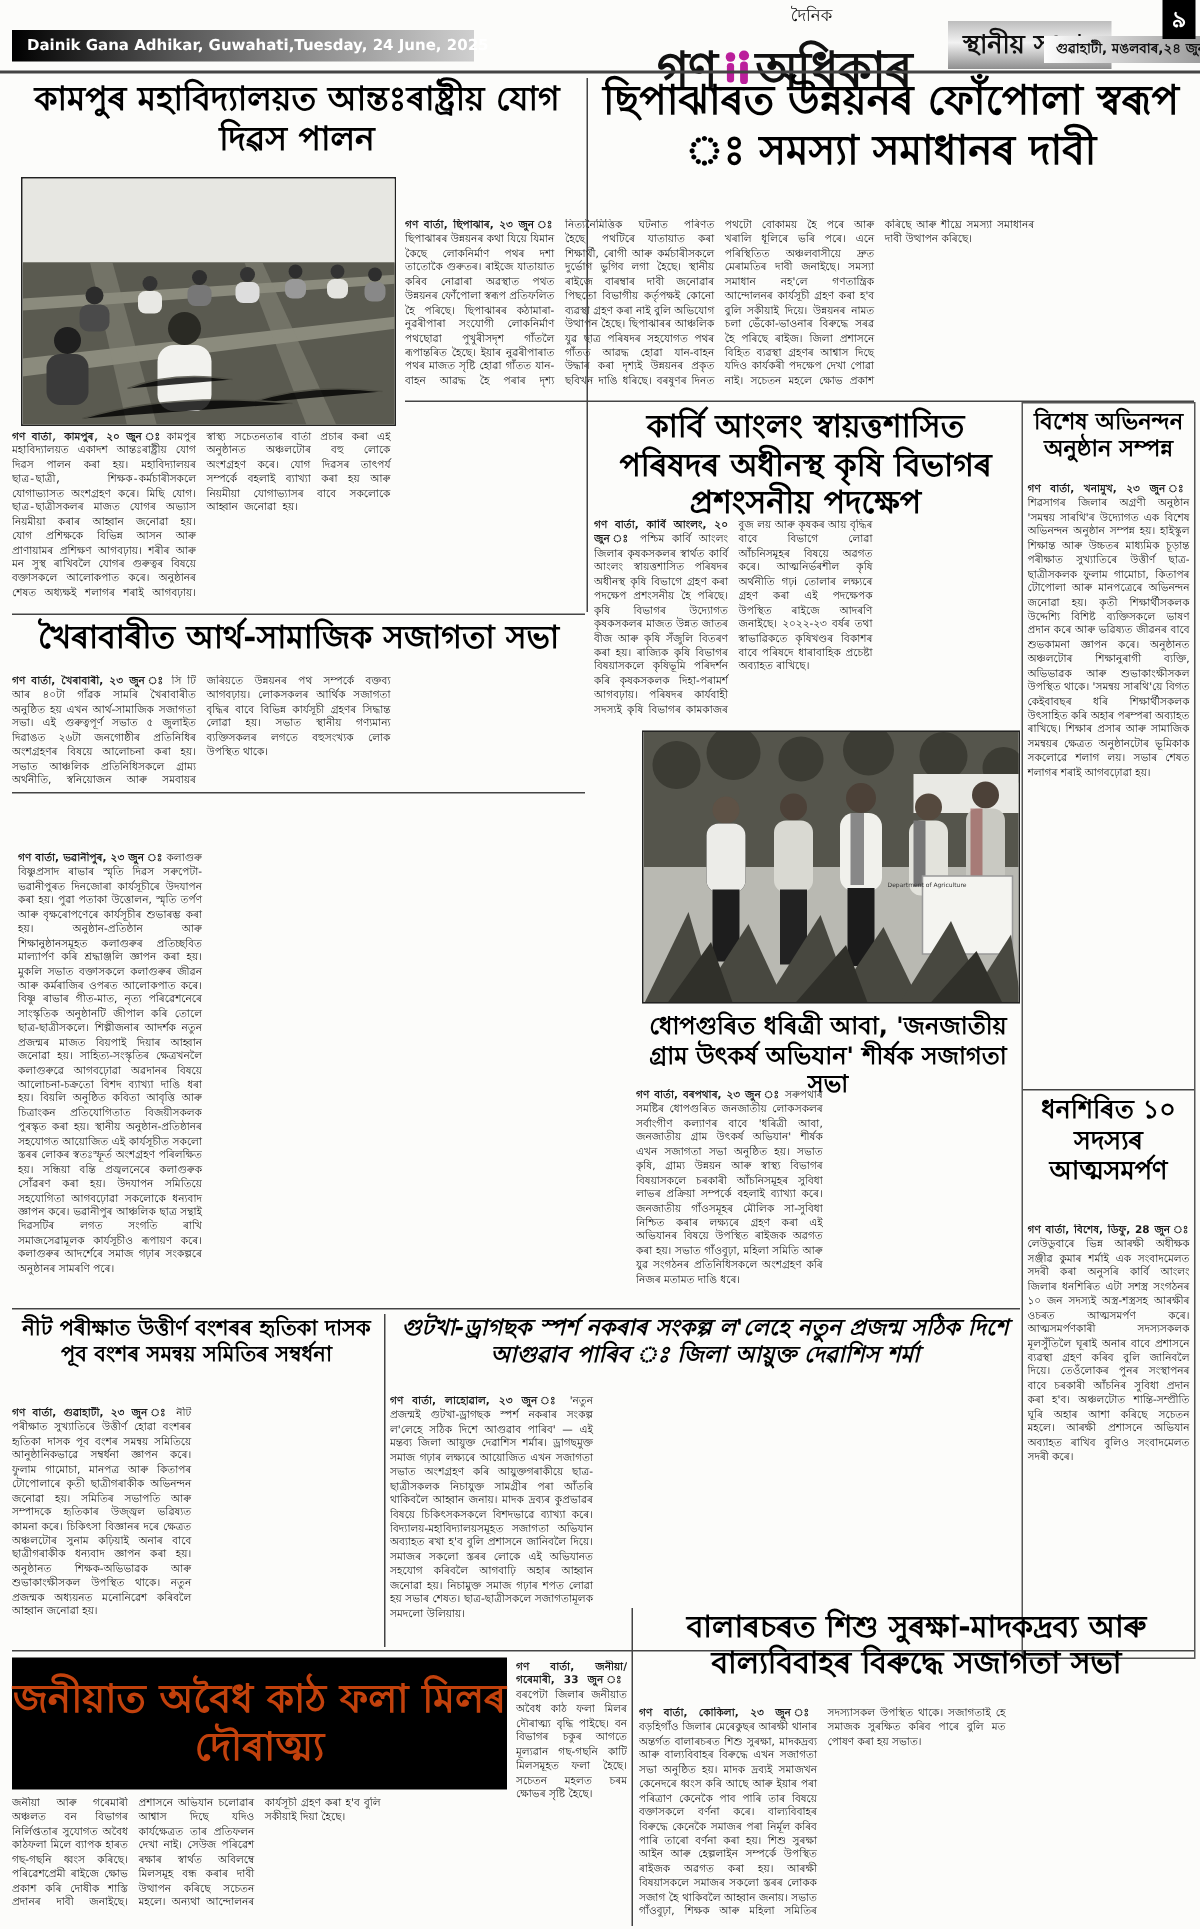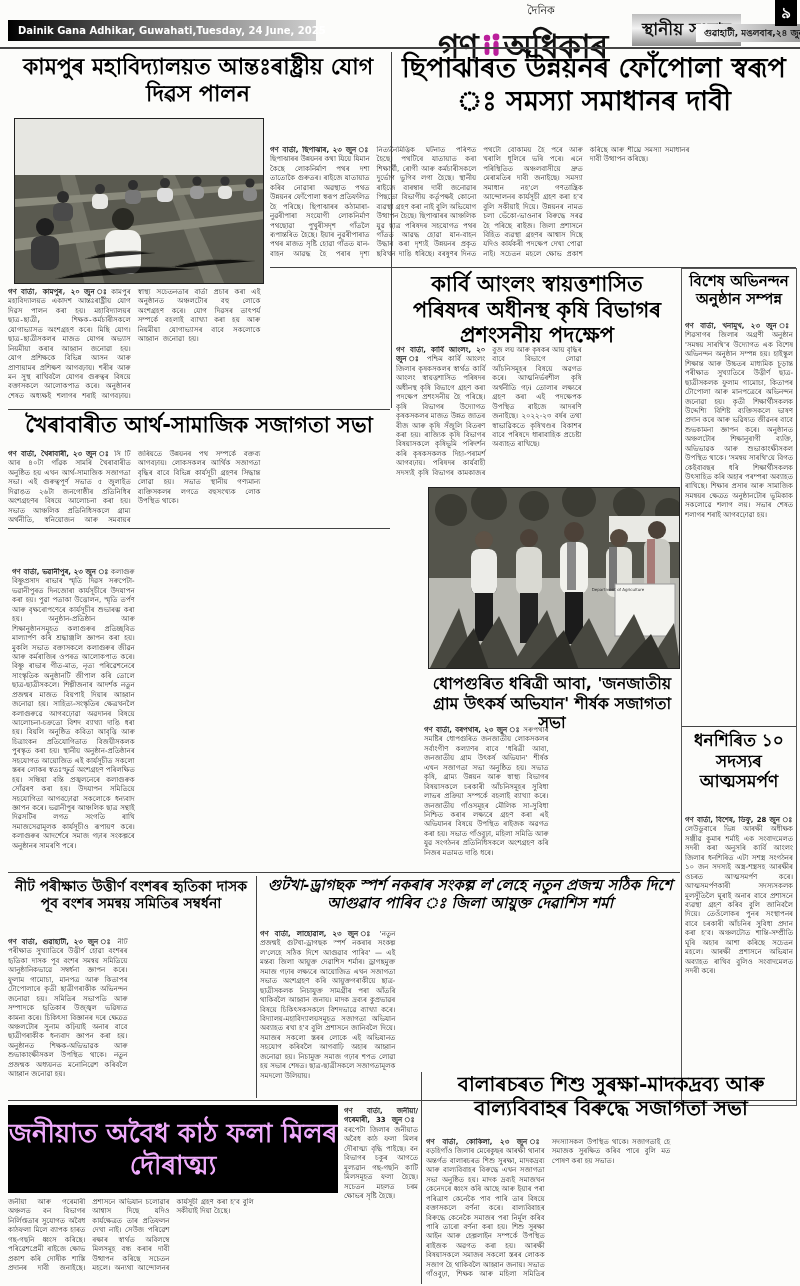--- a/index.html
+++ b/index.html
@@ -14,21 +14,21 @@
   .gradbar-l{background:linear-gradient(to right,#000 0%,#555 35%,#cfcfcf 100%);
              color:#fff;font-size:10px;font-weight:bold;line-height:21px;padding-left:10px;
              white-space:nowrap;}
   .gradbar-r{background:linear-gradient(to right,#fdfdfd 0%,#9a9a9a 70%,#000 100%);
              color:#101010;font-size:9px;font-weight:bold;line-height:18px;padding-left:8px;
              white-space:nowrap;margin-left:48px;}
   .localnews{background:linear-gradient(to bottom,#bdbdbd,#f2f2f2 45%,#8f8f8f);
              font-size:17px;font-weight:bold;padding:2px 10px;white-space:nowrap;}
   .masthead-big{font-size:33px;font-weight:bold;letter-spacing:-1px;display:flex;align-items:center;}
   .pagenum{background:#000;color:#fff;font-size:15px;font-weight:bold;text-align:center;line-height:26px;}
-  .blackbox{background:#000;color:#f0abfc;display:flex;align-items:center;justify-content:center;
+  .blackbox{background:#000;color:#c2410c;display:flex;align-items:center;justify-content:center;
             text-align:center;font-weight:bold;}
   .photo-frame{border:1px solid #222;background:#cfcfca;overflow:hidden;}
   .sign-text{position:absolute;font-size:4px;line-height:1.3;color:#333;text-align:center;}
 </style>
 </head>
 <body>
 
 <div id="page">
 
   <div class="abs gradbar-l" style="left:8px;top:20px;width:308px;height:21px;">Dainik Gana Adhikar, Guwahati,Tuesday, 24 June, 2025</div>

